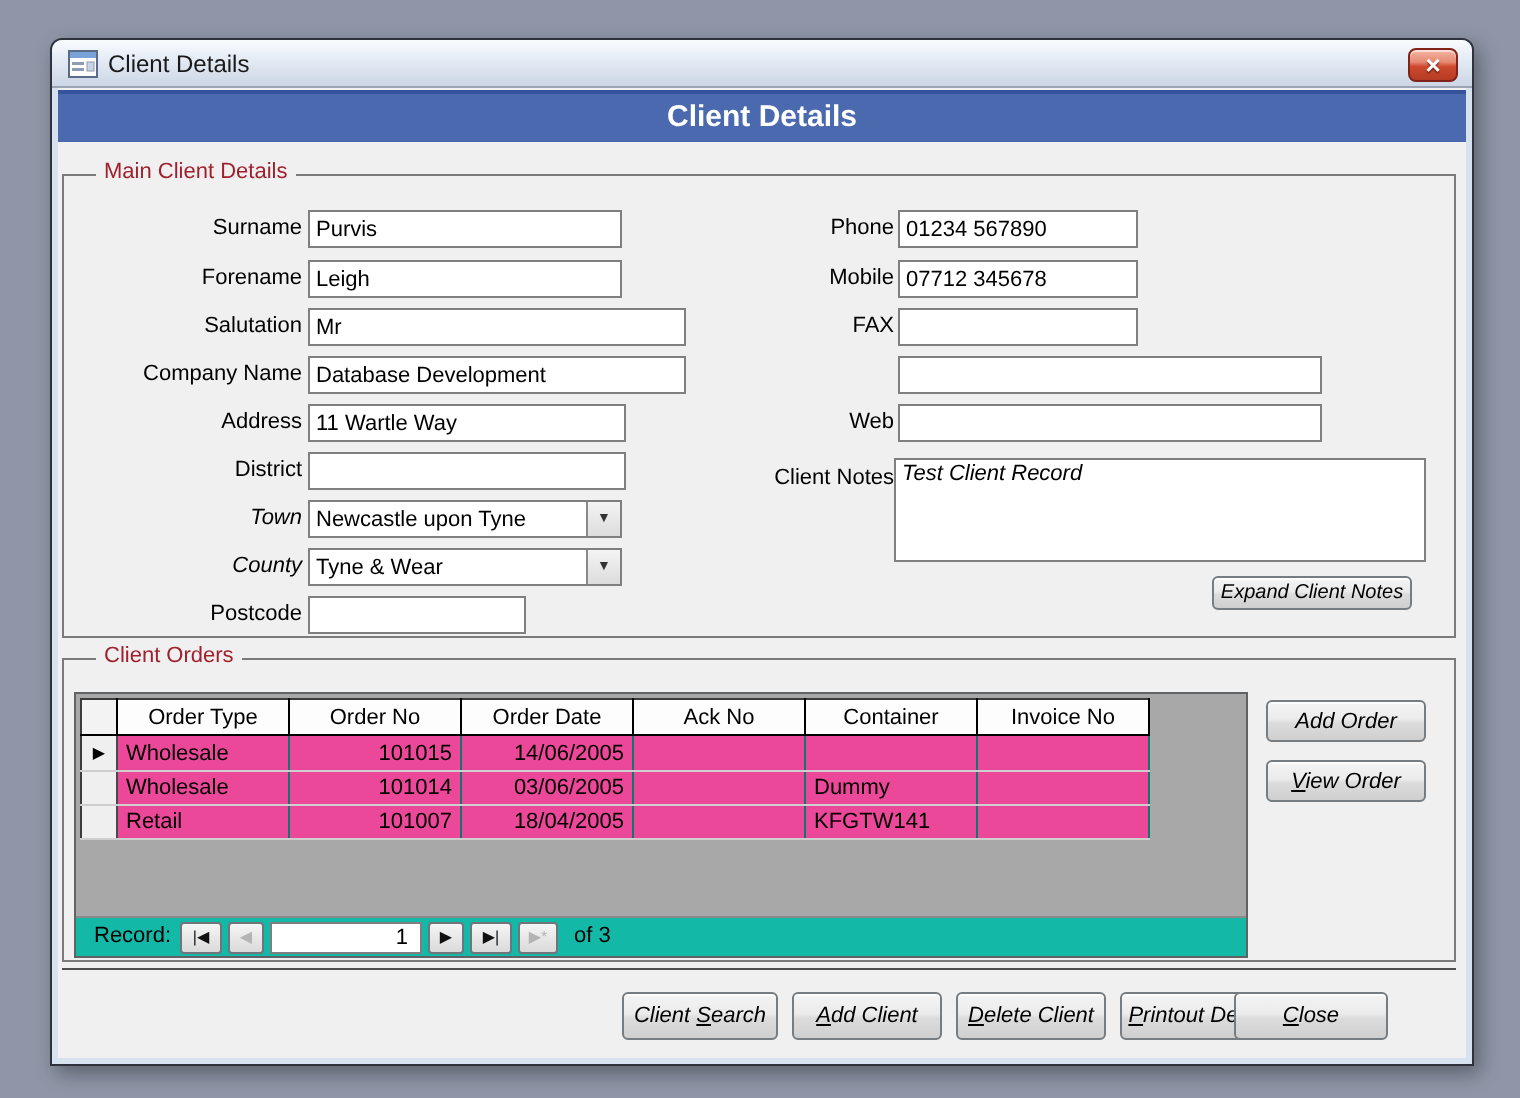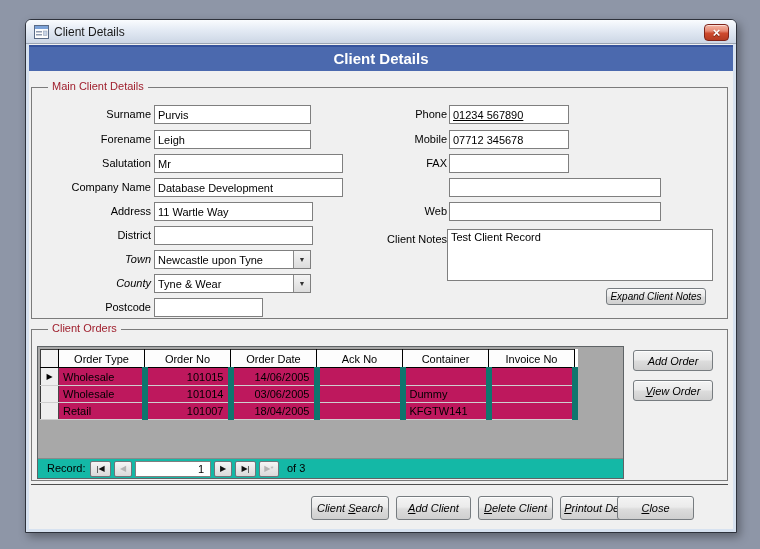--- a/index.html
+++ b/index.html
@@ -50,22 +50,22 @@
          box-shadow:inset 0 1px 0 rgba(255,255,255,.8); cursor:default;font-style:italic; }
   .btn u { text-decoration:underline; }
 
   
   .subform { position:absolute; border:1px solid #5f6366; background:#a8a8a8; }
   .grid { border-collapse:collapse; table-layout:fixed; background:#fff; margin:2px 0 0 2px;
           border:1px solid #3c3c3c;padding-left:20px; }
   .grid th { width:86px; height:18px; background:#fdfdfd; font-weight:normal; font-size:11px;
              border-right:1px solid #000; border-bottom:1px solid #000; text-align:center; }
   .grid th.corner { width:18px; background:#f3f3f3; }
-  .grid td { height:17px; font-size:11px; padding:0 4px; border-right:6px solid #0f766e;
-             border-bottom:1px solid #cfcfcf; background:#be185d; overflow:hidden; white-space:nowrap; }
+  .grid td { height:17px; font-size:11px; padding:0 4px; border-right:1px solid #0f766e;
+             border-bottom:1px solid #cfcfcf; background:#ec4899; overflow:hidden; white-space:nowrap; }
   .grid td.selcell { width:18px; background:#efefef; border-right:1px solid #4a4a4a; padding:0;
                      text-align:center; font-size:8px; line-height:17px; }
   .grid td.num { text-align:right; }
 
   .navbar { position:absolute; left:0; right:0; bottom:0; height:20px; background:#14b8a6;
             border-top:1px solid #8a8a8a; }
   .navlbl { position:absolute; top:3px; font-size:11px; }
   .navbtn { position:absolute; top:2px; height:16px; background:linear-gradient(180deg,#f5f5f5,#dadada);
             border:1px solid #70757a; border-radius:2px; text-align:center; font-size:8px;
             line-height:14px; color:#111; cursor:default; }
@@ -136,26 +136,26 @@
       </div>
 
       <input class="tb" style="left: 125px; top: 254px; width: 109px;" value="">
 
       <div class="lbl" style="left:330px; top:61px;  width:88px;">Phone</div>
       <div class="lbl" style="left:330px; top:86px;  width:88px;">Mobile</div>
       <div class="lbl" style="left:330px; top:110px; width:88px;">FAX</div>
       <div class="lbl" style="left:330px; top:158px; width:88px;">Web</div>
       <div class="lbl" style="left:330px; top:186px; width:88px;">Client Notes</div>
 
-      <input class="tb" style="left: 420px; top: 61px; width: 120px; text-decoration: underline;" value="01234 567890">
+      <input class="tb" style="left: 420px; top: 61px; width: 120px;" value="01234 567890">
       <input class="tb" style="left: 420px; top: 86px; width: 120px;" value="07712 345678">
       <input class="tb" style="left: 420px; top: 110px; width: 120px;" value="">
       <input class="tb" style="left: 420px; top: 134px; width: 212px;" value="">
       <input class="tb" style="left: 420px; top: 158px; width: 212px;" value="">
-      <textarea class="tb" style="left: 418px; top: 185px; width: 266px; height: 52px; position: absolute;">Test Client Record</textarea>
+      <textarea class="tb" style="left: 418px; top: 185px; width: 266px; height: 52px; position: absolute; font-style: italic;">Test Client Record</textarea>
 
       <button class="btn" style="left:577px; top:244px; width:100px; height:17px; font-size:10px;">Expand Client Notes</button>
 
       <div class="groupbox" style="left:2px; top:285px; width:697px; height:152px;">
         <span class="legend">Client Orders</span>
       </div>
 
       <div class="subform" style="left:8px; top:302px; width:587px; height:133px;">
         <table class="grid">
           <thead>

